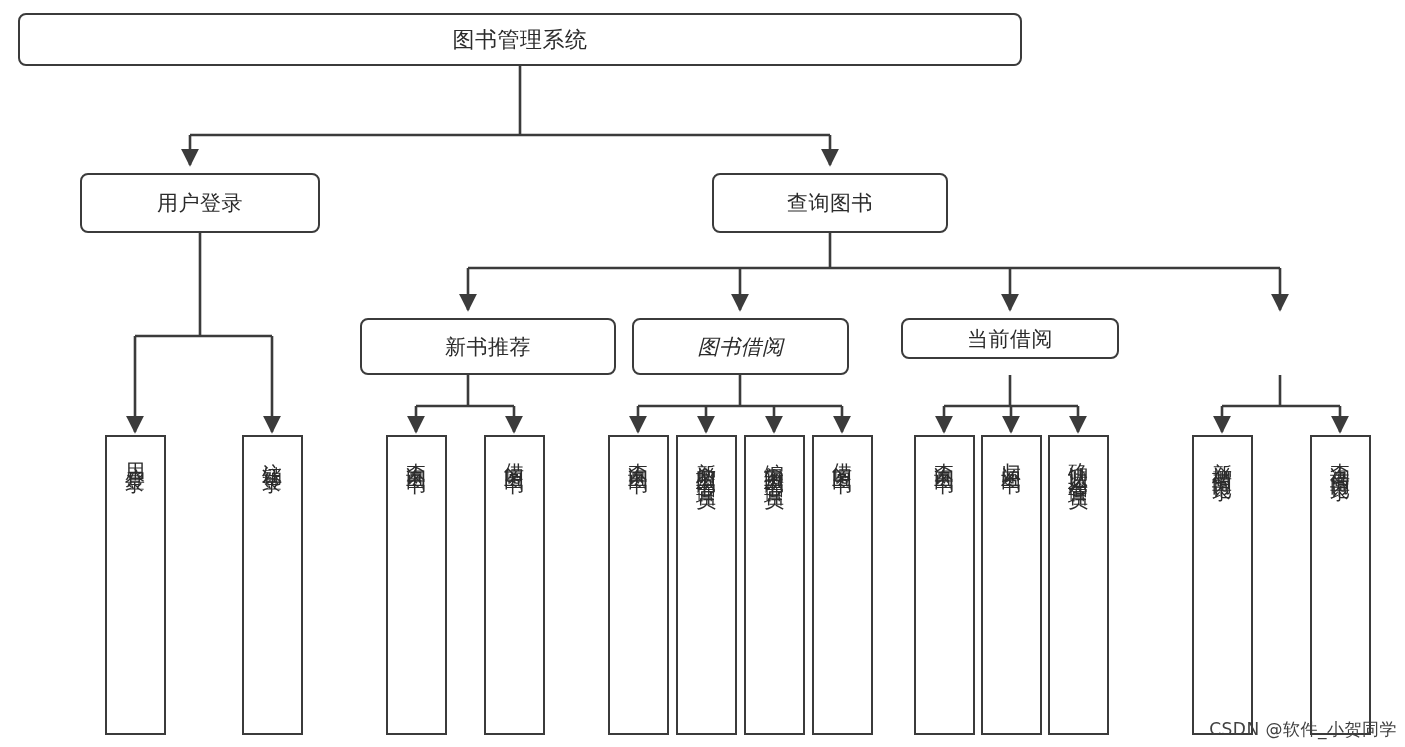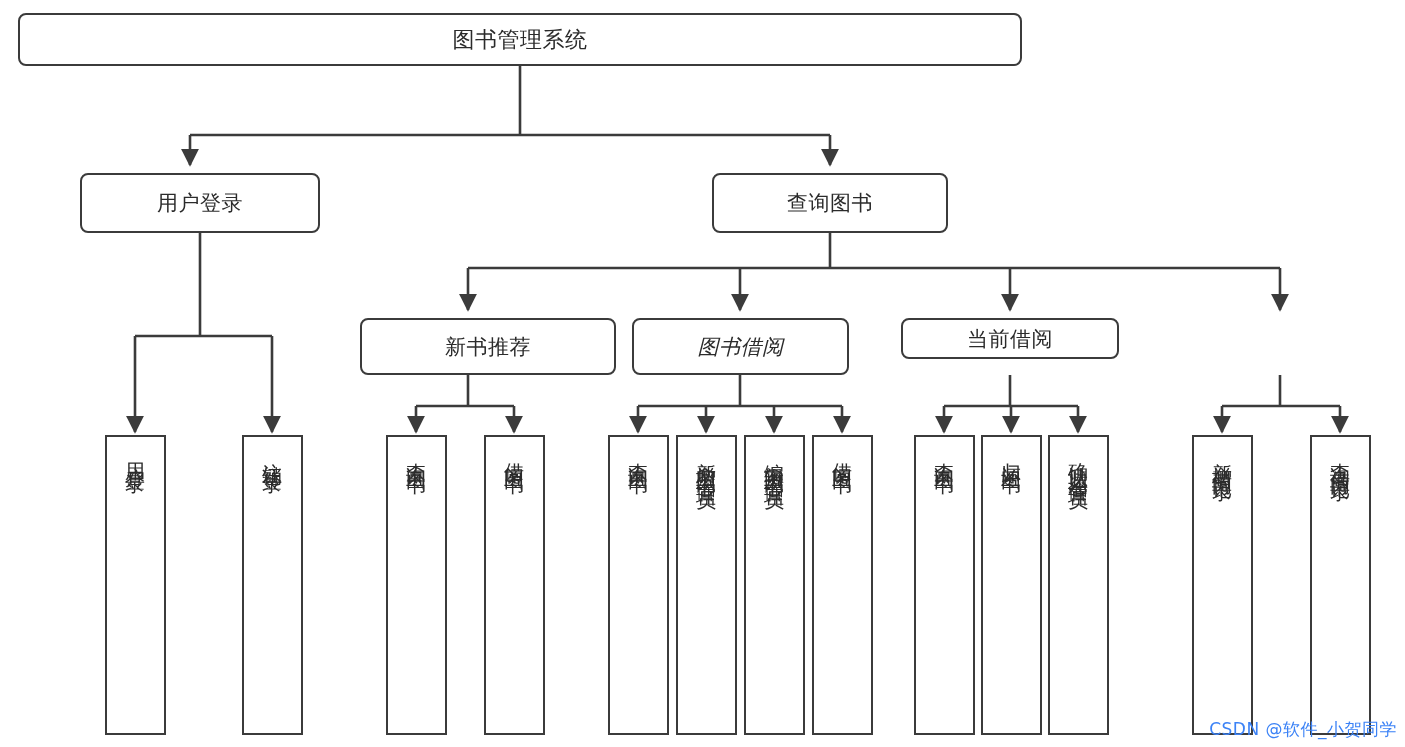--- a/index.html
+++ b/index.html
@@ -55,21 +55,21 @@
     text-orientation: upright;
     letter-spacing: 4px;
     line-height: 1;
     white-space: nowrap;
   }
   .watermark {
     position: absolute;
     right: 8px;
     bottom: 6px;
     font-size: 17px;
-    color: #3b82f6;
+    color: #404040;
     letter-spacing: 0.5px;
     white-space: nowrap;
   }
 </style>
 </head>
 <body>
 
 <div id="canvas">
 
   <svg id="edges" viewBox="0 0 1405 747" xmlns="http://www.w3.org/2000/svg">

